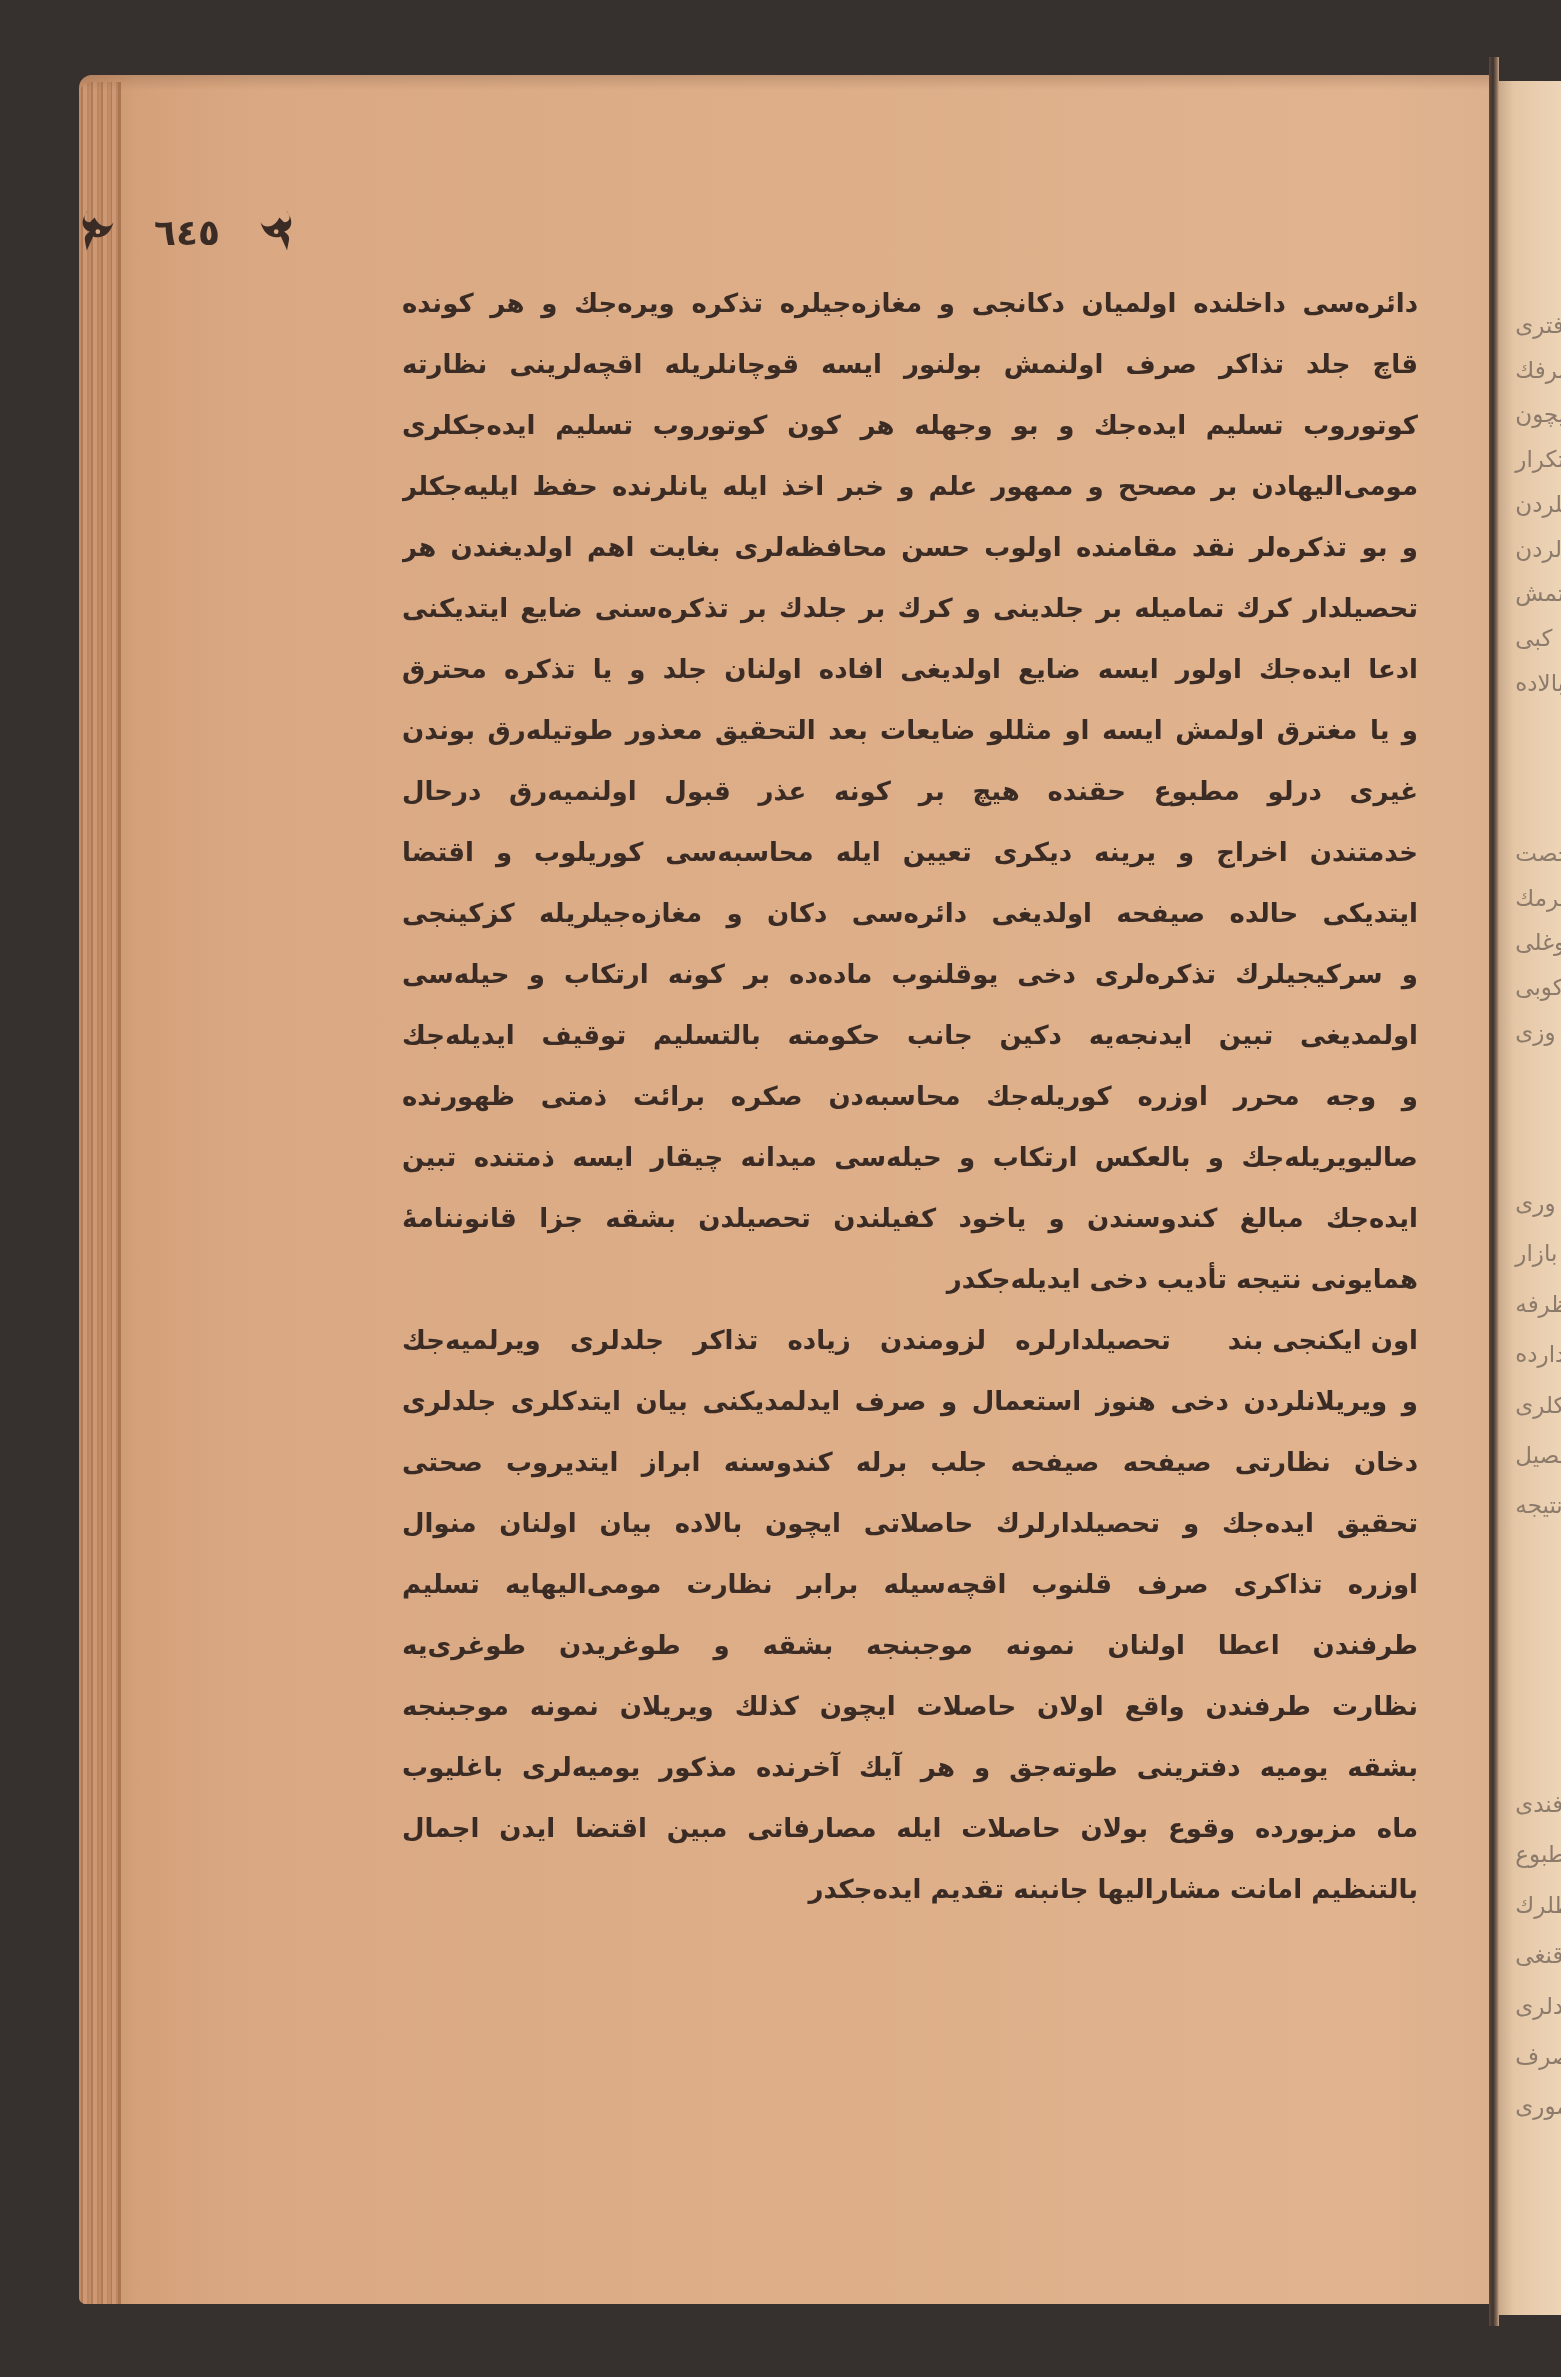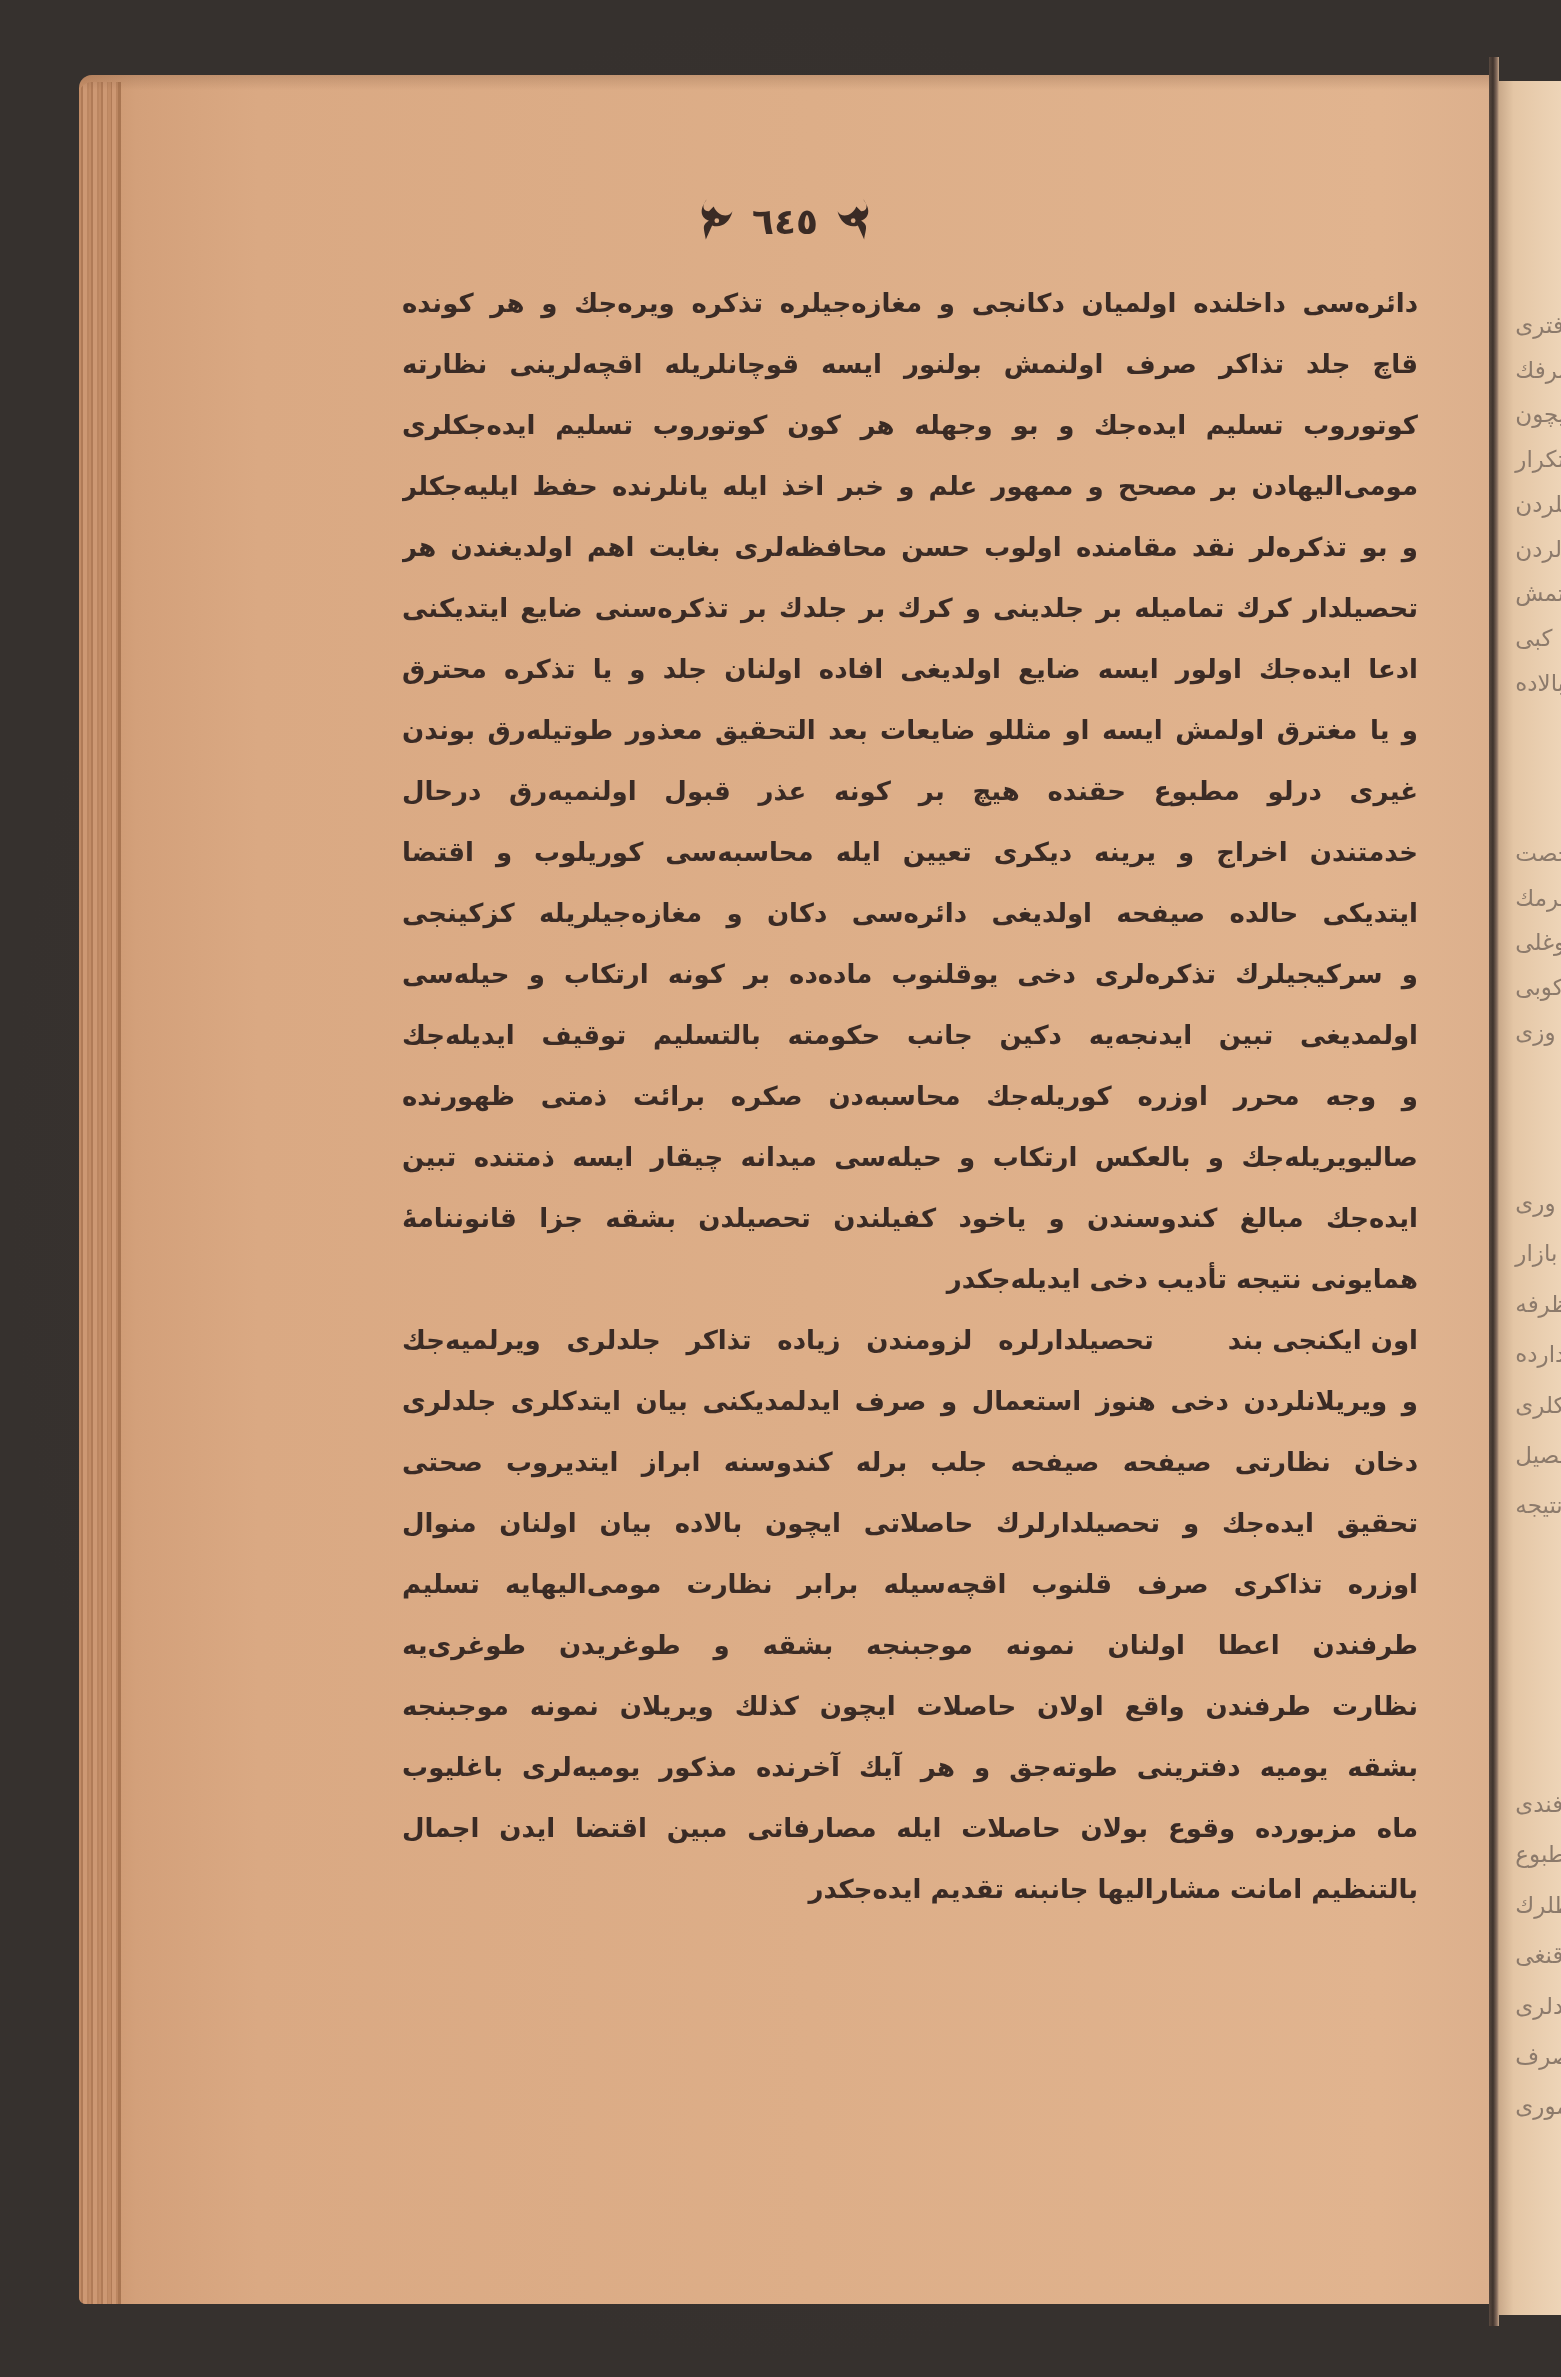--- a/index.html
+++ b/index.html
@@ -25,38 +25,38 @@
   .page-stack {
     position:absolute; left:0; top:6.5px; bottom:0; width:41px;
     background: repeating-linear-gradient(90deg, #c28c66 0 2.4px, #b07b57 2.4px 4.1px, #cd9873 4.1px 8.1px, #bb8661 8.1px 9.8px);
     border-radius:13px 0 0 6.5px;
   }
   .stack-edge {
     position:absolute; left:39px; top:6.5px; bottom:0; width:3.3px;
     background:#a97652;
   }
   .folio {
-    position:absolute; left:0; right:0; top:114px; height:65px;
-    display:flex; justify-content:center; align-items:center; gap:7px;
+    position:absolute; left:0; right:0; top:125px; height:65px;
+    display:flex; align-items:center; gap:28px;
     color:#3a2b25;
   }
   .folio svg { width:47px; height:57px; }
   .folio-number { font-size:36px; font-weight:bold; direction:rtl; }
   .text-block {
     position:absolute; left:323px; top:198px; width:1016px;
     color:#3a2b25;
   }
   .ln {
     height:61px; line-height:61px; font-size:26px; font-weight:bold;
     direction:rtl; text-align:justify; text-align-last:justify;
     overflow:hidden; white-space:normal;
   }
   .ln.short { text-align:right; text-align-last:right; }
   .ln.heading-line { display:flex; flex-direction:row; }
-  .ln.heading-line .section-heading { flex:none; margin-left:74px; }
+  .ln.heading-line .section-heading { flex:none; margin-left:57px; }
   .ln.heading-line .rest { flex:1; text-align:justify; text-align-last:justify; }
   .gutter {
     position:absolute; left:1489px; top:57px; width:9.8px; height:2269px;
     background: linear-gradient(90deg, #5a4a40, #3f332d 40%, #8a7060 80%, #c9aa8c);
   }
   .right-page {
     position:absolute; left:1499px; top:81px; width:63px; height:2234px;
     background: linear-gradient(90deg, #c9a98a 0px, #e4c6a5 14.6px, #eed5b8 63px);
     overflow:hidden;
   }

